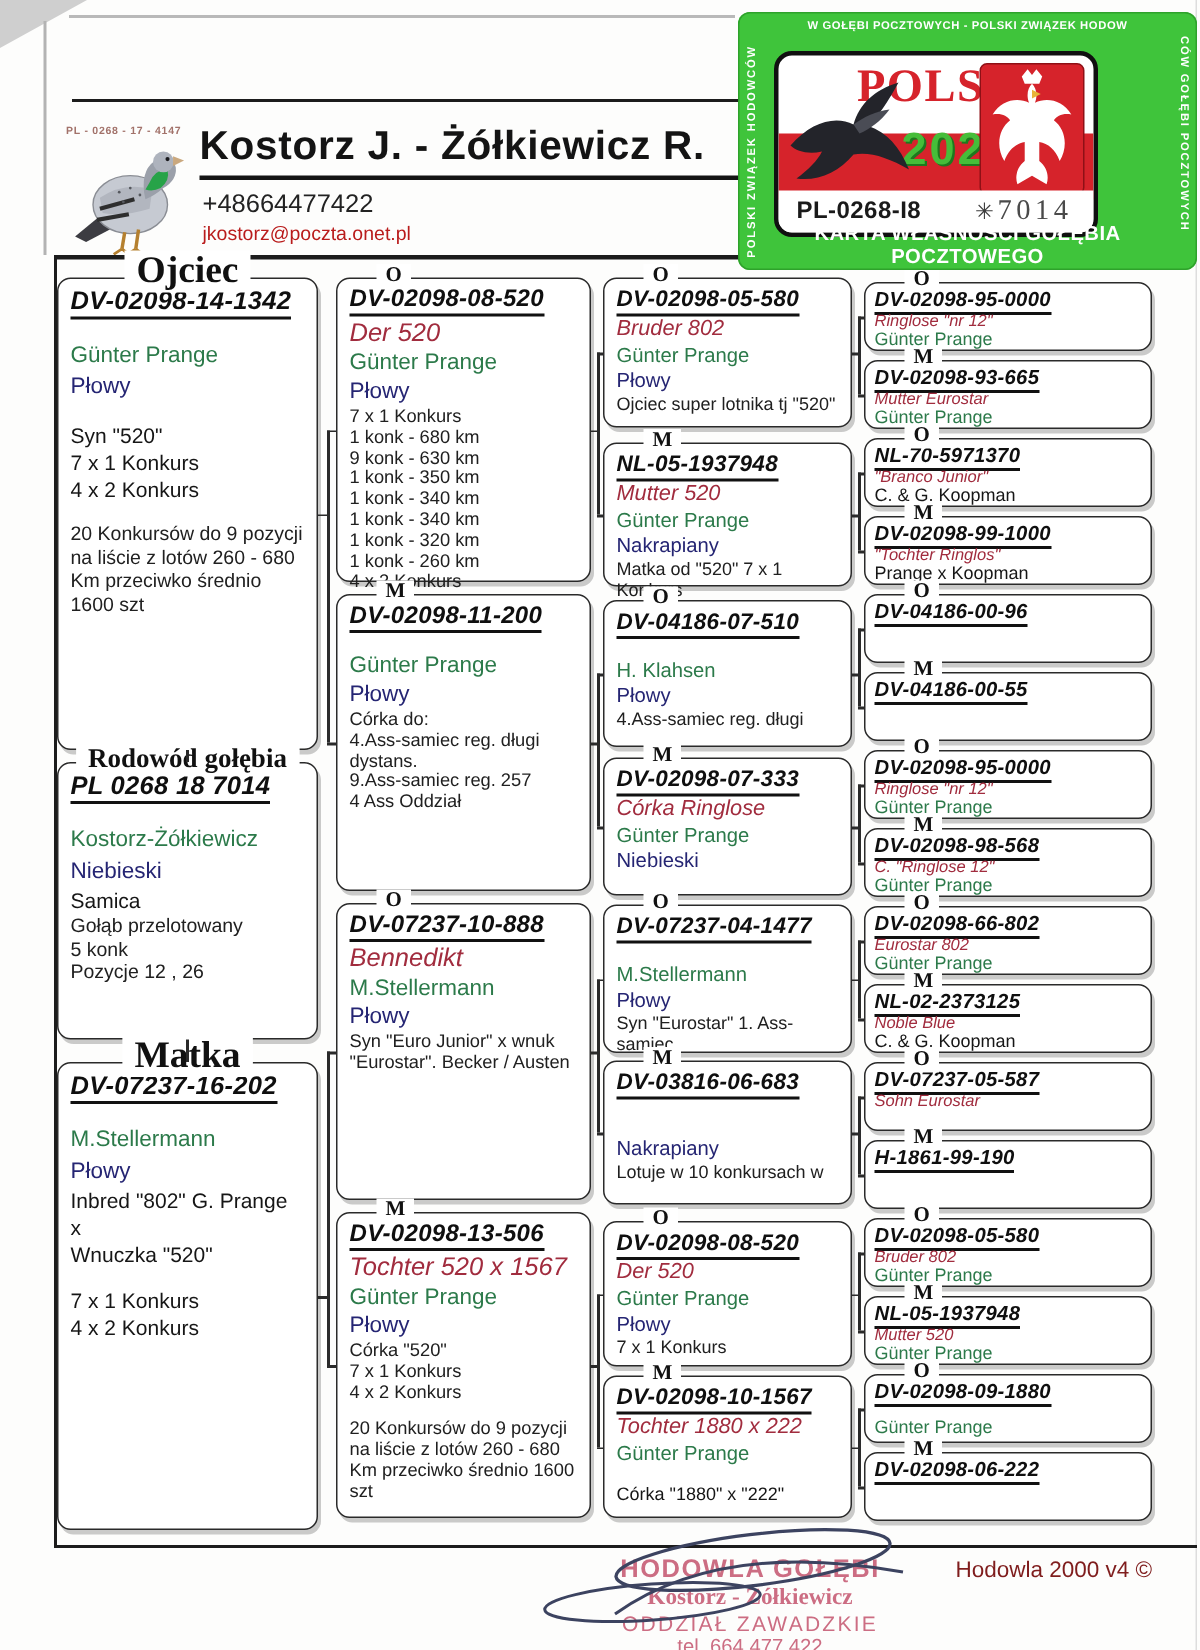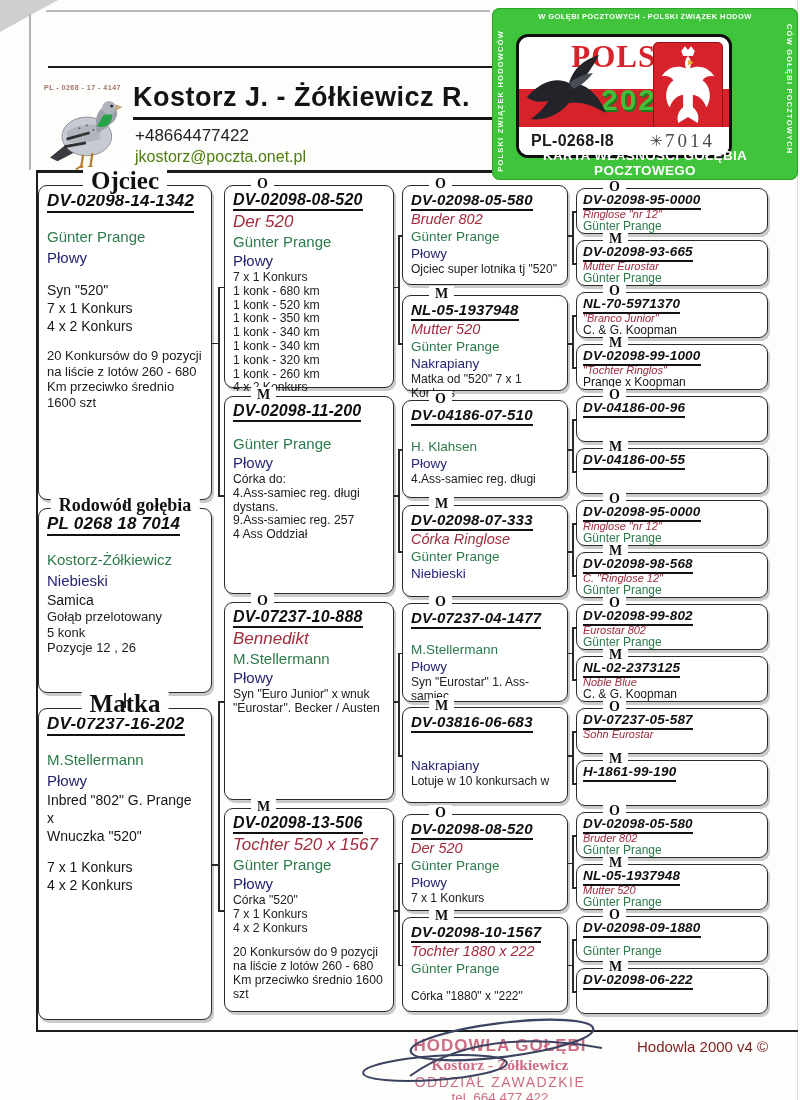--- a/index.html
+++ b/index.html
@@ -9,21 +9,21 @@
   .corner-shadow{position:absolute;top:0;left:0;width:58px;height:32px;background:#cfcfcf;clip-path:polygon(0 0,100% 0,0 100%)}
   .scan-topline{position:absolute;left:46px;top:10px;width:444px;height:2px;background:#b9b9b9}
   .scan-leftline{position:absolute;left:29px;top:14px;width:1.5px;height:156px;background:#b3b3b3}
   .scan-rightline{position:absolute;right:2px;top:0;width:1px;height:1100px;background:#dddddd}
   
   .rule{position:absolute;background:#1c1c1c}
   
   .ring-small{position:absolute;left:44px;top:84px;font-size:7px;color:#a2726a;letter-spacing:.5px;font-weight:bold}
   .owner{position:absolute;left:133px;top:82px;width:432px;font-size:27px;font-weight:bold;color:#141414;border-bottom:3px solid #141414;padding-bottom:4px;letter-spacing:.5px}
   .phone{position:absolute;left:135px;top:126px;font-size:17px;color:#222}
-  .email{position:absolute;left:135px;top:148px;font-size:16px;color:#4d7c0f}
+  .email{position:absolute;left:135px;top:148px;font-size:13px;color:#b91c1c}
   .pigeon-logo{position:absolute;left:38px;top:84px;width:94px;height:92px}
   
   .stamp{position:absolute;left:492px;top:8px;width:306px;height:172px;background:#3fc43b;border-radius:8px;box-shadow:0 0 0 1px #2ea22b inset;z-index:5}
   .ttext{position:absolute;top:4px;left:14px;right:14px;text-align:center;font-size:7.5px;font-weight:bold;color:#fff;letter-spacing:.4px;white-space:nowrap;overflow:hidden}
   .vtext{position:absolute;font-size:7.5px;font-weight:bold;color:#fff;letter-spacing:1.2px;writing-mode:vertical-rl;white-space:nowrap}
   .vleft{left:4px;top:22px;transform:rotate(180deg)}
   .vright{right:4px;top:16px}
   .scard{position:absolute;left:24px;top:26px;width:216px;height:124px;background:#fff;border:3px solid #101010;border-radius:12px;overflow:hidden}
   .sred{position:absolute;left:0;right:0;top:52px;height:44px;background:#d6232b}
   .spolska{position:absolute;top:2px;left:34px;width:170px;text-align:center;font-family:"Liberation Serif",serif;font-weight:bold;font-size:31px;color:#d6232b;letter-spacing:1px}
@@ -190,21 +190,21 @@
         <div class="row row-spacer"></div>
       </div>
       <div class="pbox c2" style="position: absolute; left: 224px; top: 185px; width: 170px; height: 203px;">
         <span class="sexlbl">O</span>
         <div class="ring"><span>DV-02098-08-520</span></div>
         <div class="row row-name">Der 520</div>
         <div class="row row-breeder">Günter Prange</div>
         <div class="row row-color">Płowy</div>
         <div class="row row-note">7 x 1 Konkurs</div>
         <div class="row row-note">1 konk - 680 km</div>
-        <div class="row row-note">1 konk - 520 km</div>
+        <div class="row row-note">9 konk - 630 km</div>
         <div class="row row-note">1 konk - 350 km</div>
         <div class="row row-note">1 konk - 340 km</div>
         <div class="row row-note">1 konk - 340 km</div>
         <div class="row row-note">1 konk - 320 km</div>
         <div class="row row-note">1 konk - 260 km</div>
         <div class="row row-note">4 x 2 Konkurs</div>
       </div>
       <div class="pbox c2" style="position: absolute; left: 224px; top: 396px; width: 170px; height: 198px;">
         <span class="sexlbl">M</span>
         <div class="ring"><span>DV-02098-11-200</span></div>
@@ -338,21 +338,21 @@
         <div class="row row-breeder">Günter Prange</div>
       </div>
       <div class="pbox c4" style="position: absolute; left: 576px; top: 552px; width: 192px; height: 46px;">
         <span class="sexlbl">M</span>
         <div class="ring"><span>DV-02098-98-568</span></div>
         <div class="row row-name">C. "Ringlose 12"</div>
         <div class="row row-breeder">Günter Prange</div>
       </div>
       <div class="pbox c4" style="position: absolute; left: 576px; top: 604px; width: 192px; height: 46px;">
         <span class="sexlbl">O</span>
-        <div class="ring"><span>DV-02098-99-802</span></div>
+        <div class="ring"><span>DV-02098-66-802</span></div>
         <div class="row row-name">Eurostar 802</div>
         <div class="row row-breeder">Günter Prange</div>
       </div>
       <div class="pbox c4" style="position: absolute; left: 576px; top: 656px; width: 192px; height: 46px;">
         <span class="sexlbl">M</span>
         <div class="ring"><span>NL-02-2373125</span></div>
         <div class="row row-name">Noble Blue</div>
         <div class="row row-text">C. &amp; G. Koopman</div>
       </div>
       <div class="pbox c4" style="position: absolute; left: 576px; top: 708px; width: 192px; height: 46px;">

